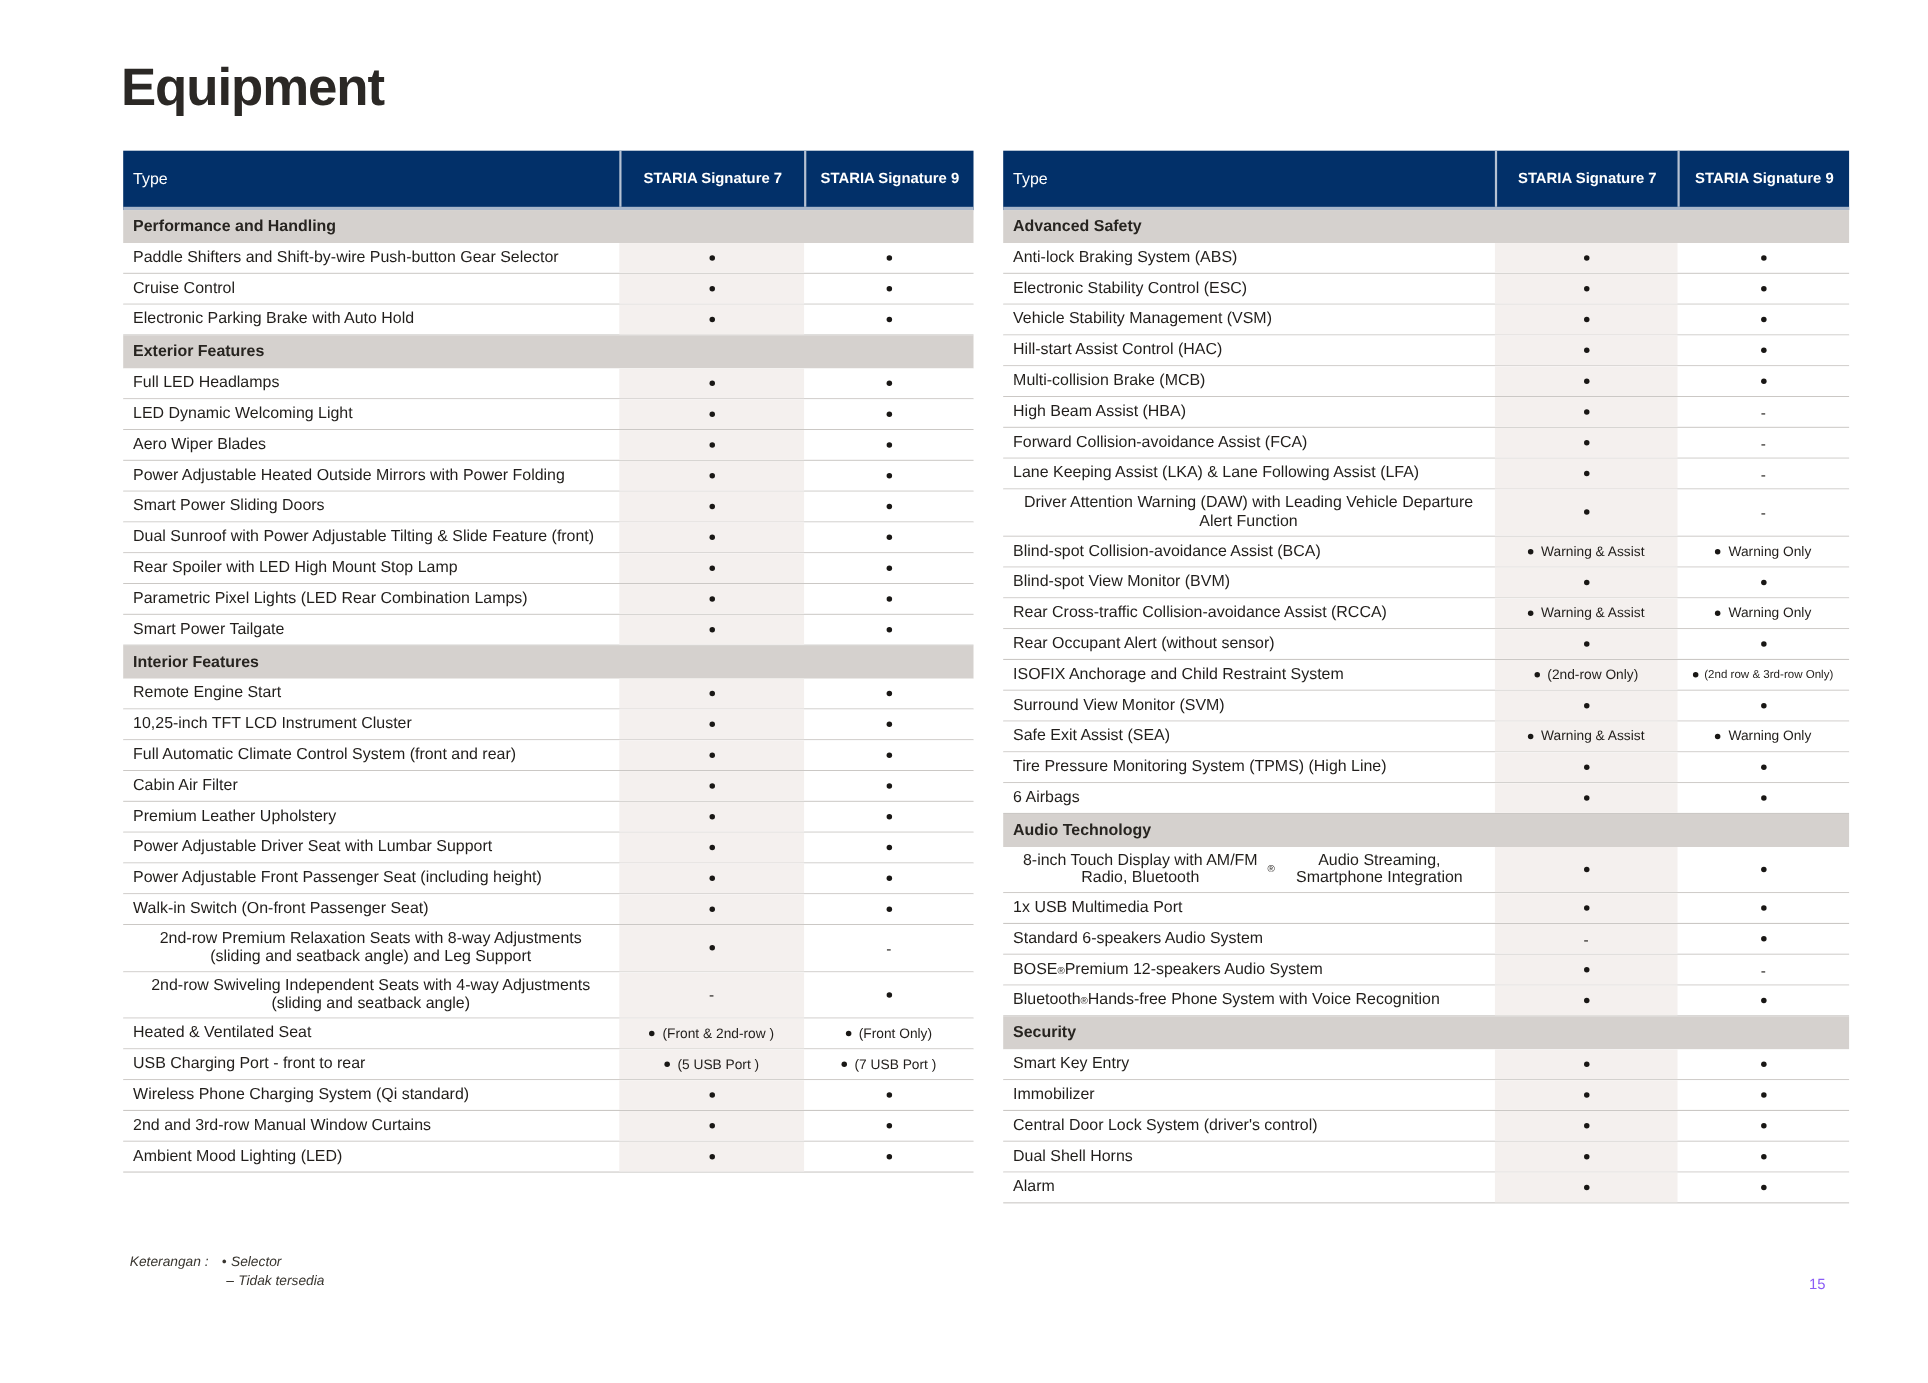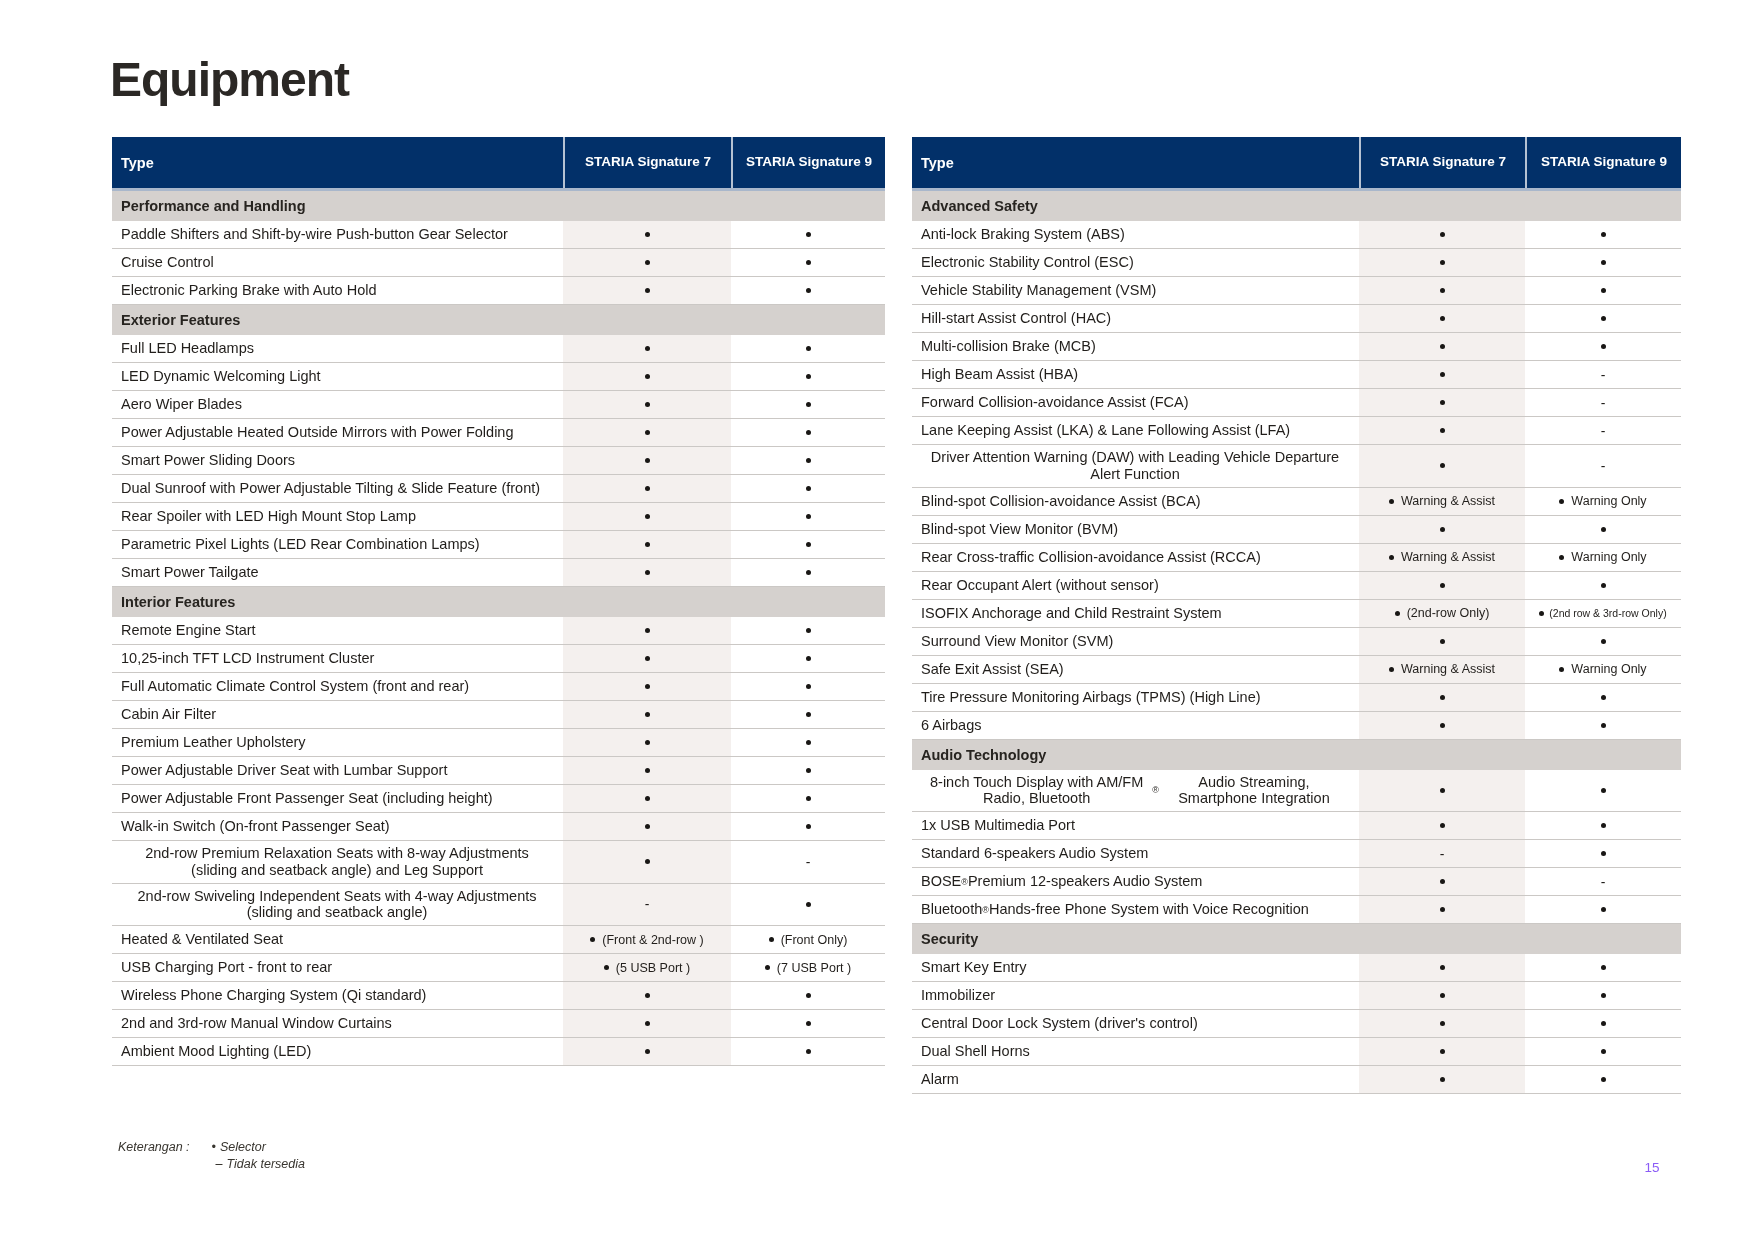--- a/index.html
+++ b/index.html
@@ -23,21 +23,21 @@
     font-size:48px;font-weight:bold;letter-spacing:-1px;color:#2b2825;
   }
   .spec-table{position:absolute;top:137px;font-size:14.5px;}
   .t0{left:112px;width:773px;}
   .t1{left:912px;width:769px;}
   .thead{
     display:flex;align-items:stretch;background:var(--header-navy);
     min-height:54px;border-bottom:3px solid #a9b7cb;color:#ffffff;
   }
   .thead .cell{display:flex;align-items:center;}
-  .thead .type-head{flex:1;padding-left:9px;font-weight:bold;font-size:14.5px;}
+  .thead .type-head{flex:1;padding-left:9px;font-weight:normal;font-size:14.5px;}
   .thead .colhead{
     justify-content:center;font-weight:bold;font-size:13.5px;
     border-left:2px solid #b6c2d3;text-align:center;line-height:1.1;
   }
   .t0 .c7{width:168px;}
   .t0 .c9{width:154px;}
   .t1 .c7{width:166px;}
   .t1 .c9{width:156px;}
   .section-row{
     min-height:30px;background:var(--section-gray);
@@ -51,21 +51,21 @@
   }
   .cell.label sup{font-size:9px;line-height:0;}
   .cell.val{display:flex;align-items:center;justify-content:center;}
   .row .c7{background:var(--column-tint);}
   .dot{width:5px;height:5px;border-radius:50%;background:#191715;display:inline-block;flex:none;}
   .note{font-size:12.5px;margin-left:7px;white-space:nowrap;color:var(--ink);}
   .note.sm{font-size:10.5px;margin-left:5px;}
   .dash{font-size:14px;}
   .legend{
     position:absolute;left:118px;top:1139px;
-    display:flex;gap:22px;font-size:12.5px;font-style:italic;color:#38352f;line-height:1.35;
+    display:flex;gap:12px;font-size:12.5px;font-style:italic;color:#38352f;line-height:1.35;
   }
   .legend .sym{display:inline-block;margin-right:4px;}
   .page-number{
     position:absolute;left:1612px;top:1160px;width:80px;
     text-align:center;font-size:13.5px;color:#8b5cf6;
   }
 </style>
 </head>
 <body>
 
@@ -483,21 +483,21 @@
         <div class="cell val c7">
           <span class="dot"></span>
           <span class="note">Warning &amp; Assist</span>
         </div>
         <div class="cell val c9">
           <span class="dot"></span>
           <span class="note">Warning Only</span>
         </div>
       </div>
       <div class="row">
-        <div class="cell label">Tire Pressure Monitoring Airbags (TPMS) (High Line)</div>
+        <div class="cell label">Tire Pressure Monitoring System (TPMS) (High Line)</div>
         <div class="cell val c7">
           <span class="dot"></span>
         </div>
         <div class="cell val c9">
           <span class="dot"></span>
         </div>
       </div>
       <div class="row">
         <div class="cell label">6 Airbags</div>
         <div class="cell val c7">

